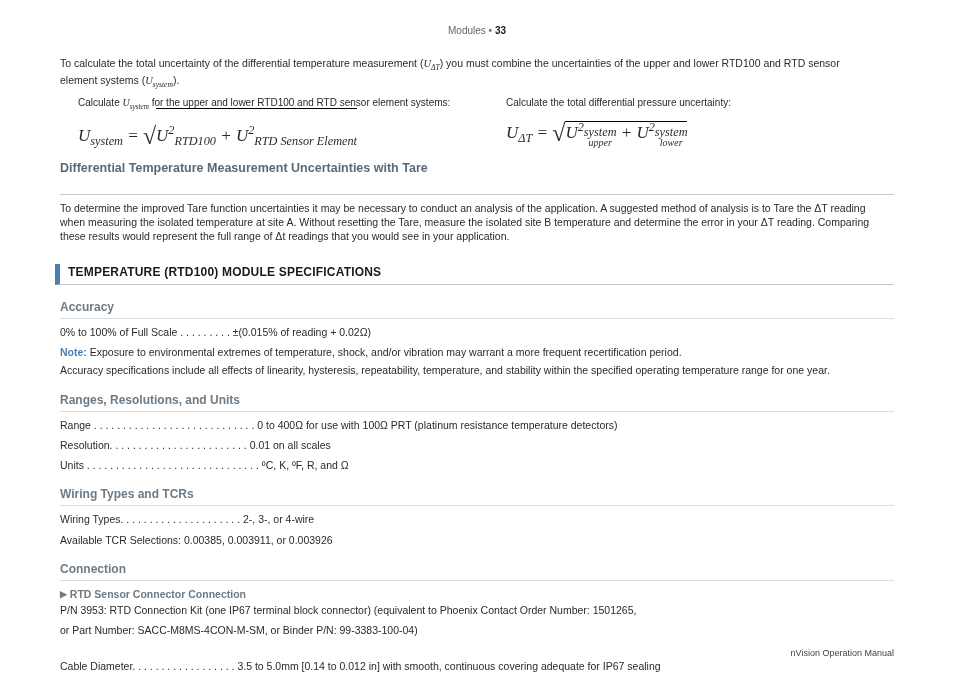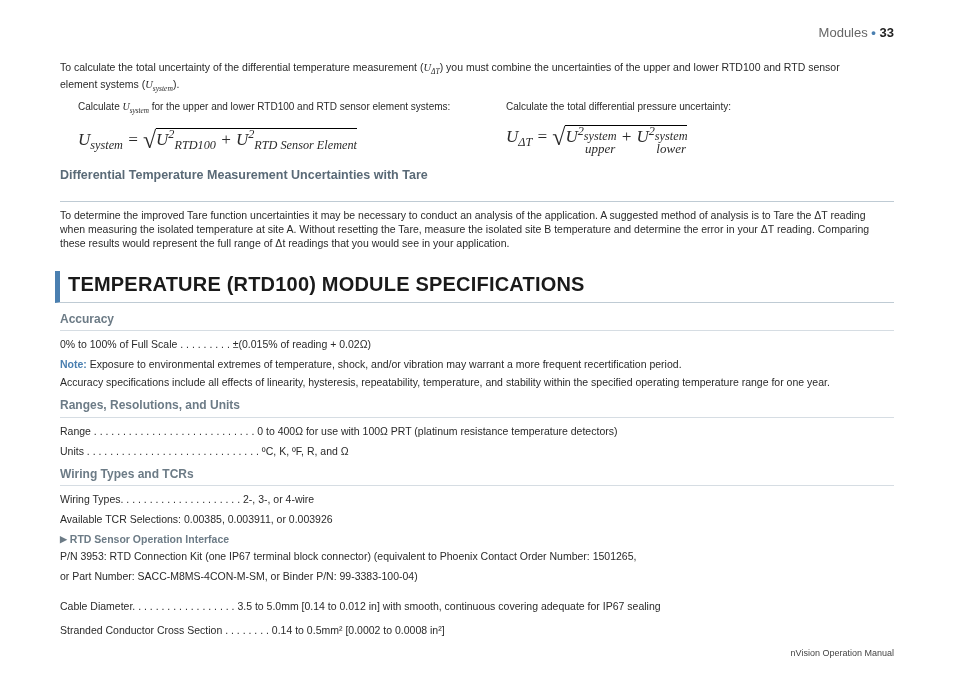--- a/index.html
+++ b/index.html
@@ -10,22 +10,22 @@
     color:#2a2a2a;
     font-size:10.5px;
     line-height:1.35;
     position:relative;
     box-sizing:border-box;
   }
   .page{
     padding:24px 60px 0 60px;
   }
   .hdr{
-    text-align:right;
-    font-size:13px;
+    text-align:center;
+    font-size:10px;
     color:#666;
     margin:0 0 18px 0;
   }
   .hdr .dot{color:#4a7fb0;font-weight:bold;}
   .hdr .pg{color:#222;font-weight:bold;}
   .para{margin:0 16px 4px 0;}
   .var{font-family:"Times New Roman",serif;font-style:italic;}
   .sub{font-size:0.72em;vertical-align:sub;}
   .sup{font-size:0.72em;vertical-align:super;}
   .formula-row{
@@ -38,47 +38,47 @@
   .fcol .lbl{font-size:10px;margin-bottom:8px;}
   .formula{
     font-family:"Times New Roman",serif;
     font-style:italic;
     font-size:17px;
     line-height:1;
     white-space:nowrap;
   }
   .formula .rad{font-size:24px;font-style:normal;position:relative;top:3px;}
   .formula .stack{display:inline-block;text-align:center;vertical-align:top;line-height:1;font-size:17px;}
-  .formula .stack .s2{display:block;font-size:13px;}
+  .formula .stack .s2{display:block;font-size:10px;}
   .section-h{
     color:#5a6a77;
     font-weight:bold;
     font-size:12.5px;
     border-bottom:1px solid #bfcbd4;
     padding-bottom:17px;
     margin:12px 0 6px 0;
   }
   .big-title{
     border-left:5px solid #4a7fb0;
     padding-left:8px;
     font-weight:bold;
-    font-size:20px;
+    font-size:12px;
     letter-spacing:0.2px;
     color:#1a1a1a;
     border-bottom:1px solid #bfcbd4;
     padding-bottom:4px;
     margin:20px 0 8px -5px;
   }
   .sub-h{
     color:#6c7b86;
     font-weight:bold;
     font-size:12px;
     border-bottom:1px solid #d6dde3;
     padding-bottom:3px;
-    margin:8px 0 6px 0;
+    margin:14px 0 6px 0;
   }
   .spec-line{margin:2px 0 6px 0;}
   .note-lbl{color:#4a7fb0;font-weight:bold;}
   .tri{font-size:9px;vertical-align:1px;}
   .rtd-sub{color:#6c7b86;font-weight:bold;font-size:10.5px;margin:2px 0 2px 0;}
   .footer{
     position:absolute;
     bottom:16px;
     right:60px;
     font-size:9px;
@@ -99,21 +99,21 @@
   <p class="para">
     <span>To calculate the total uncertainty of the differential temperature measurement (</span><span class="var"><span>U</span><span class="sub">ΔT</span></span><span>) you must combine the uncertainties of the upper and lower RTD100 and RTD sensor element systems (</span><span class="var"><span>U</span><span class="sub">system</span></span><span>).</span>
   </p>
 
   <div class="formula-row">
     <div class="fcol">
       <div class="lbl">
         Calculate <span class="var">U<span class="sub">system</span></span> for the upper and lower RTD100 and RTD sensor element systems:
       </div>
       <div class="formula">
-        <span>U</span><span class="sub">system</span><span> = </span><span class="rad">√</span><span style="border-top:1px solid #000;padding-top:1px;"><span>U</span><span class="sup">2</span><span class="sub">RTD100</span><span> + </span><span>U</span><span class="sup">2</span><span class="sub">RTD Sensor Element</span></span>
+        <span>U</span><span class="sub">system</span><span> = </span><span class="rad">√</span><span style="border-top:1px solid #000;padding-top:17px;"><span>U</span><span class="sup">2</span><span class="sub">RTD100</span><span> + </span><span>U</span><span class="sup">2</span><span class="sub">RTD Sensor Element</span></span>
       </div>
     </div>
     <div class="fcol">
       <div class="lbl">Calculate the total differential pressure uncertainty:</div>
       <div class="formula">
         <span>U</span><span class="sub">ΔT</span><span> = </span><span class="rad">√</span><span style="border-top:1px solid #000;padding-top:1px;"><span>U</span><span class="sup">2</span><span class="stack"><span class="sub">system</span><span class="s2">upper</span></span><span> + </span><span>U</span><span class="sup">2</span><span class="stack"><span class="sub">system</span><span class="s2">lower</span></span></span>
       </div>
     </div>
   </div>
 
@@ -124,30 +124,32 @@
 
   <div class="sub-h">Accuracy</div>
   <div class="spec-line">0% to 100% of Full Scale . . . . . . . . . ±(0.015% of reading + 0.02Ω)</div>
   <p class="para">
     <span class="note-lbl">Note:</span><span>  Exposure to environmental extremes of temperature, shock, and/or vibration may warrant a more frequent recertification period.</span>
   </p>
   <p class="para">Accuracy specifications include all effects of linearity, hysteresis, repeatability, temperature, and stability within the specified operating temperature range for one year.</p>
 
   <div class="sub-h">Ranges, Resolutions, and Units</div>
   <div class="spec-line">Range . . . . . . . . . . . . . . . . . . . . . . . . . . . . 0 to 400Ω for use with 100Ω PRT (platinum resistance temperature detectors)</div>
+  <div class="spec-line">Resolution. . . . . . . . . . . . . . . . . . . . . . . . 0.01 on all scales</div>
   <div class="spec-line">Units . . . . . . . . . . . . . . . . . . . . . . . . . . . . . . ºC, K, ºF, R, and Ω</div>
 
   <div class="sub-h">Wiring Types and TCRs</div>
   <div class="spec-line">Wiring Types. . . . . . . . . . . . . . . . . . . . . 2-, 3-, or 4-wire</div>
   <div class="spec-line">Available TCR Selections: 0.00385, 0.003911, or 0.003926</div>
 
+  <div class="sub-h">Connection</div>
   <div class="rtd-sub">
     <span class="tri">▶</span>
-    <span>RTD Sensor Operation Interface</span>
+    <span>RTD Sensor Connector Connection</span>
   </div>
   <div class="spec-line">P/N 3953: RTD Connection Kit (one IP67 terminal block connector) (equivalent to Phoenix Contact Order Number: 1501265,</div>
   <div class="spec-line">or Part Number: SACC-M8MS-4CON-M-SM, or Binder P/N: 99-3383-100-04)</div>
-  <div class="spec-line" style="margin-top:16px">Cable Diameter. . . . . . . . . . . . . . . . . .  3.5 to 5.0mm [0.14 to 0.012 in] with smooth, continuous covering adequate for IP67 sealing</div>
+  <div class="spec-line" style="margin-top:22px">Cable Diameter. . . . . . . . . . . . . . . . . .  3.5 to 5.0mm [0.14 to 0.012 in] with smooth, continuous covering adequate for IP67 sealing</div>
   <div class="spec-line" style="margin-top:10px">Stranded Conductor Cross Section . . . . . . . .  0.14 to 0.5mm² [0.0002 to 0.0008 in²]</div>
 
 </div>
 
 <div class="footer">nVision Operation Manual</div>
 
 </body></html>

